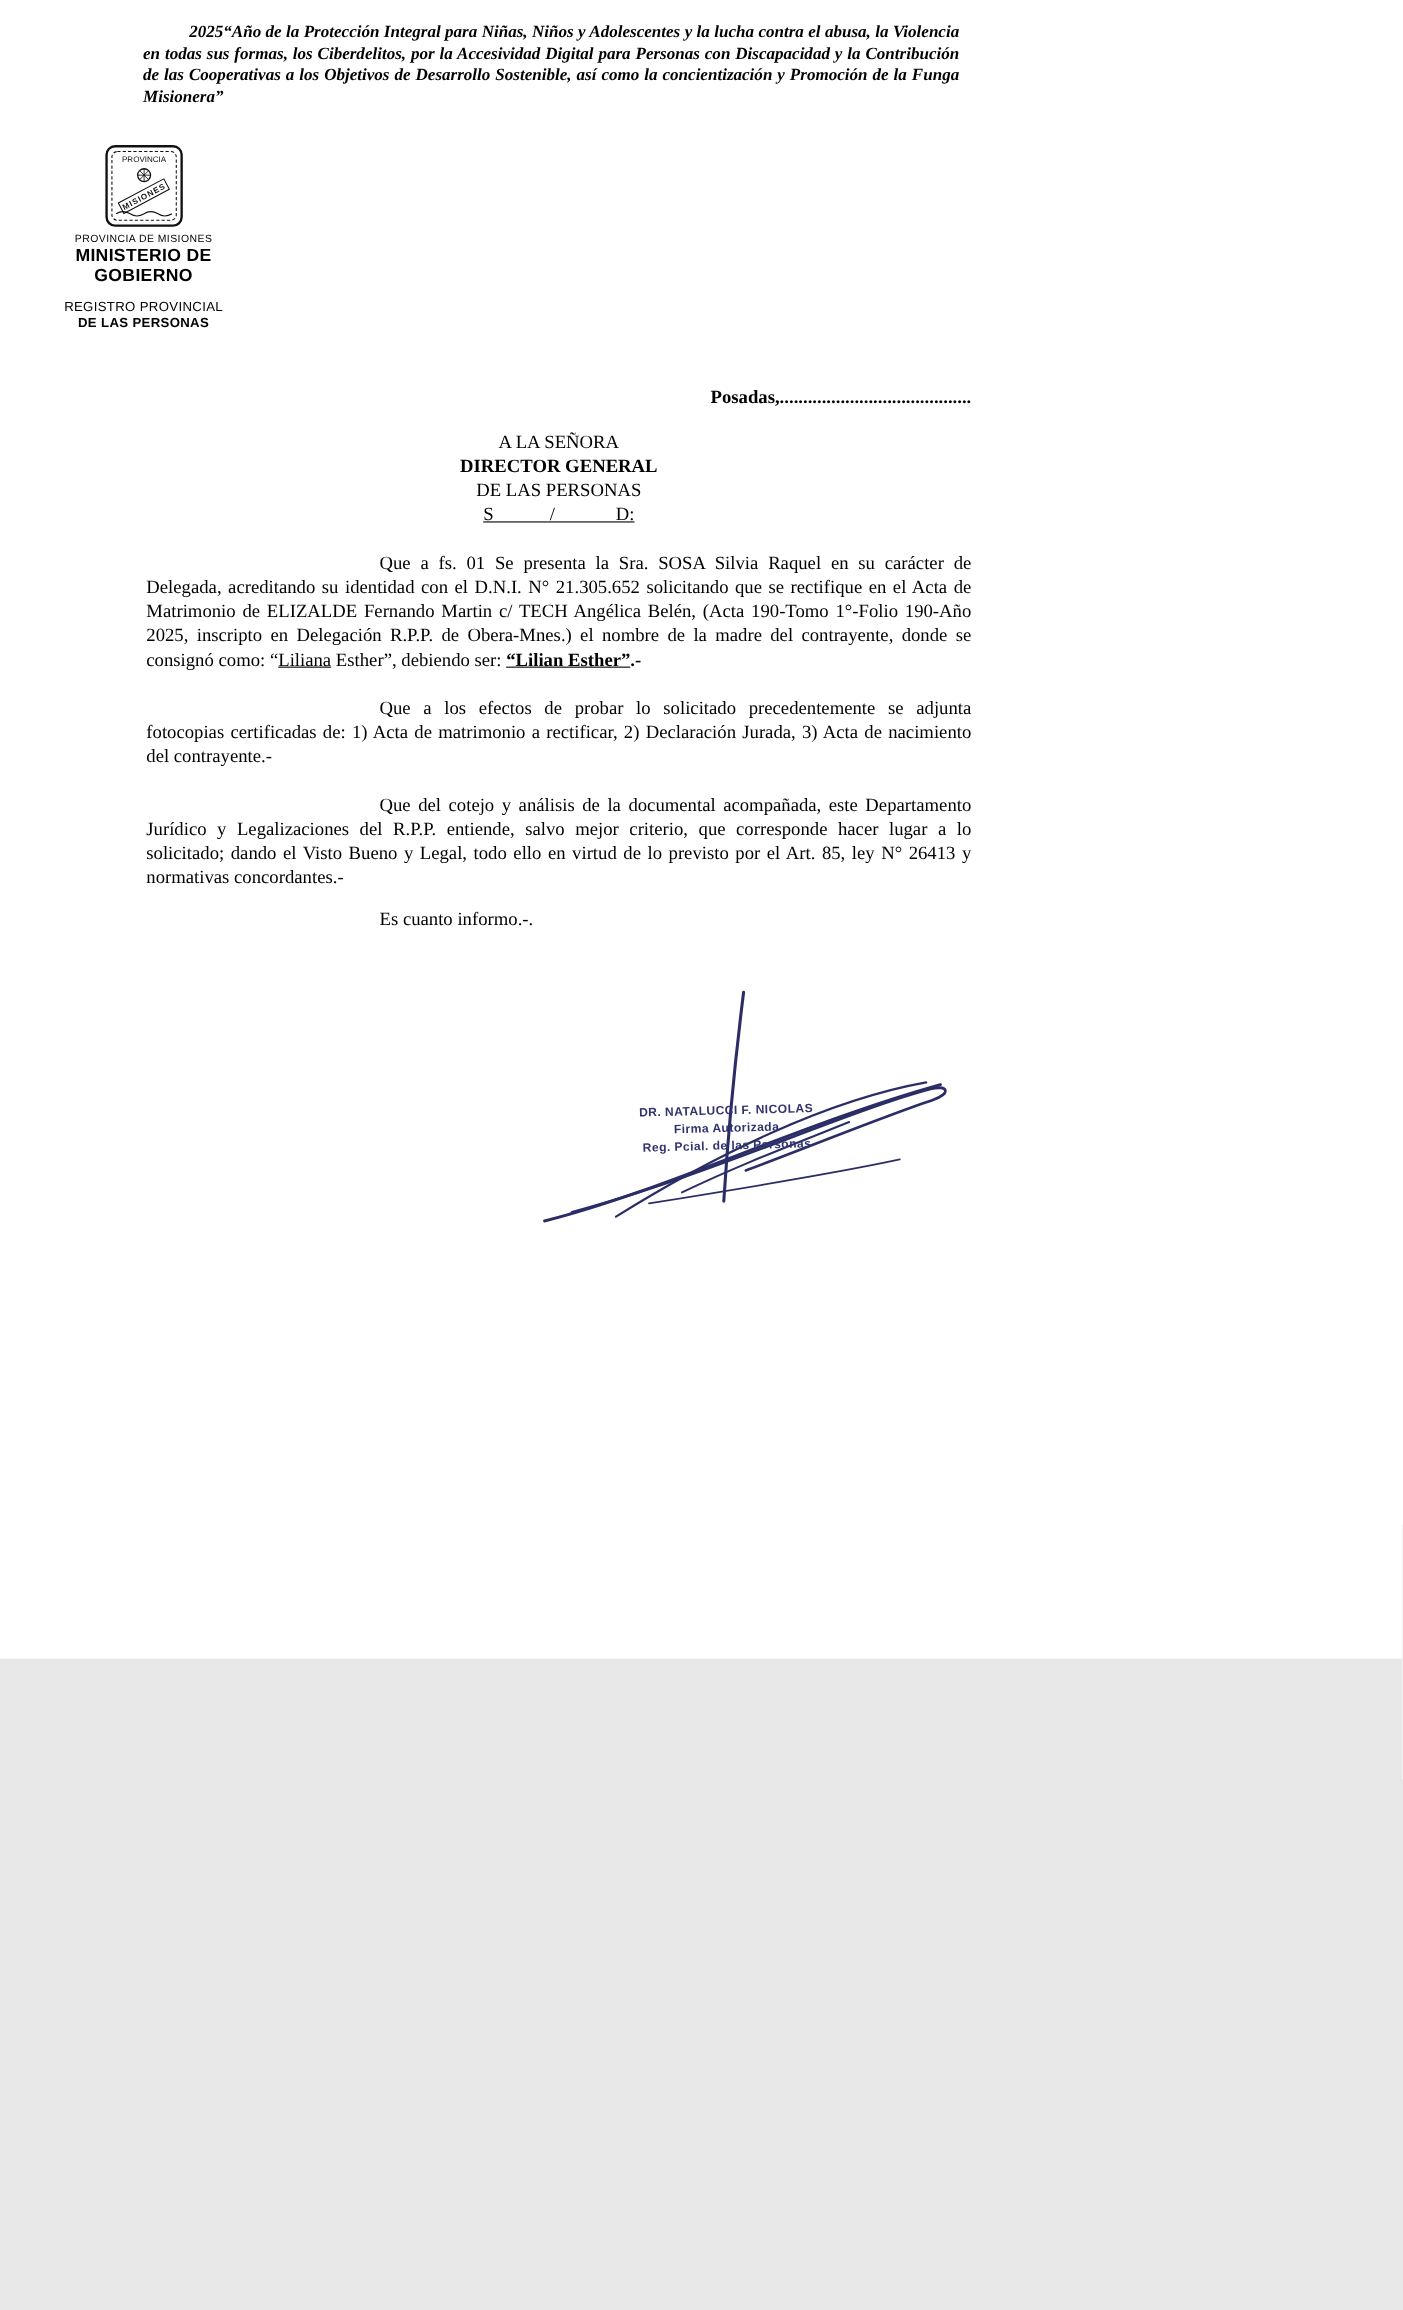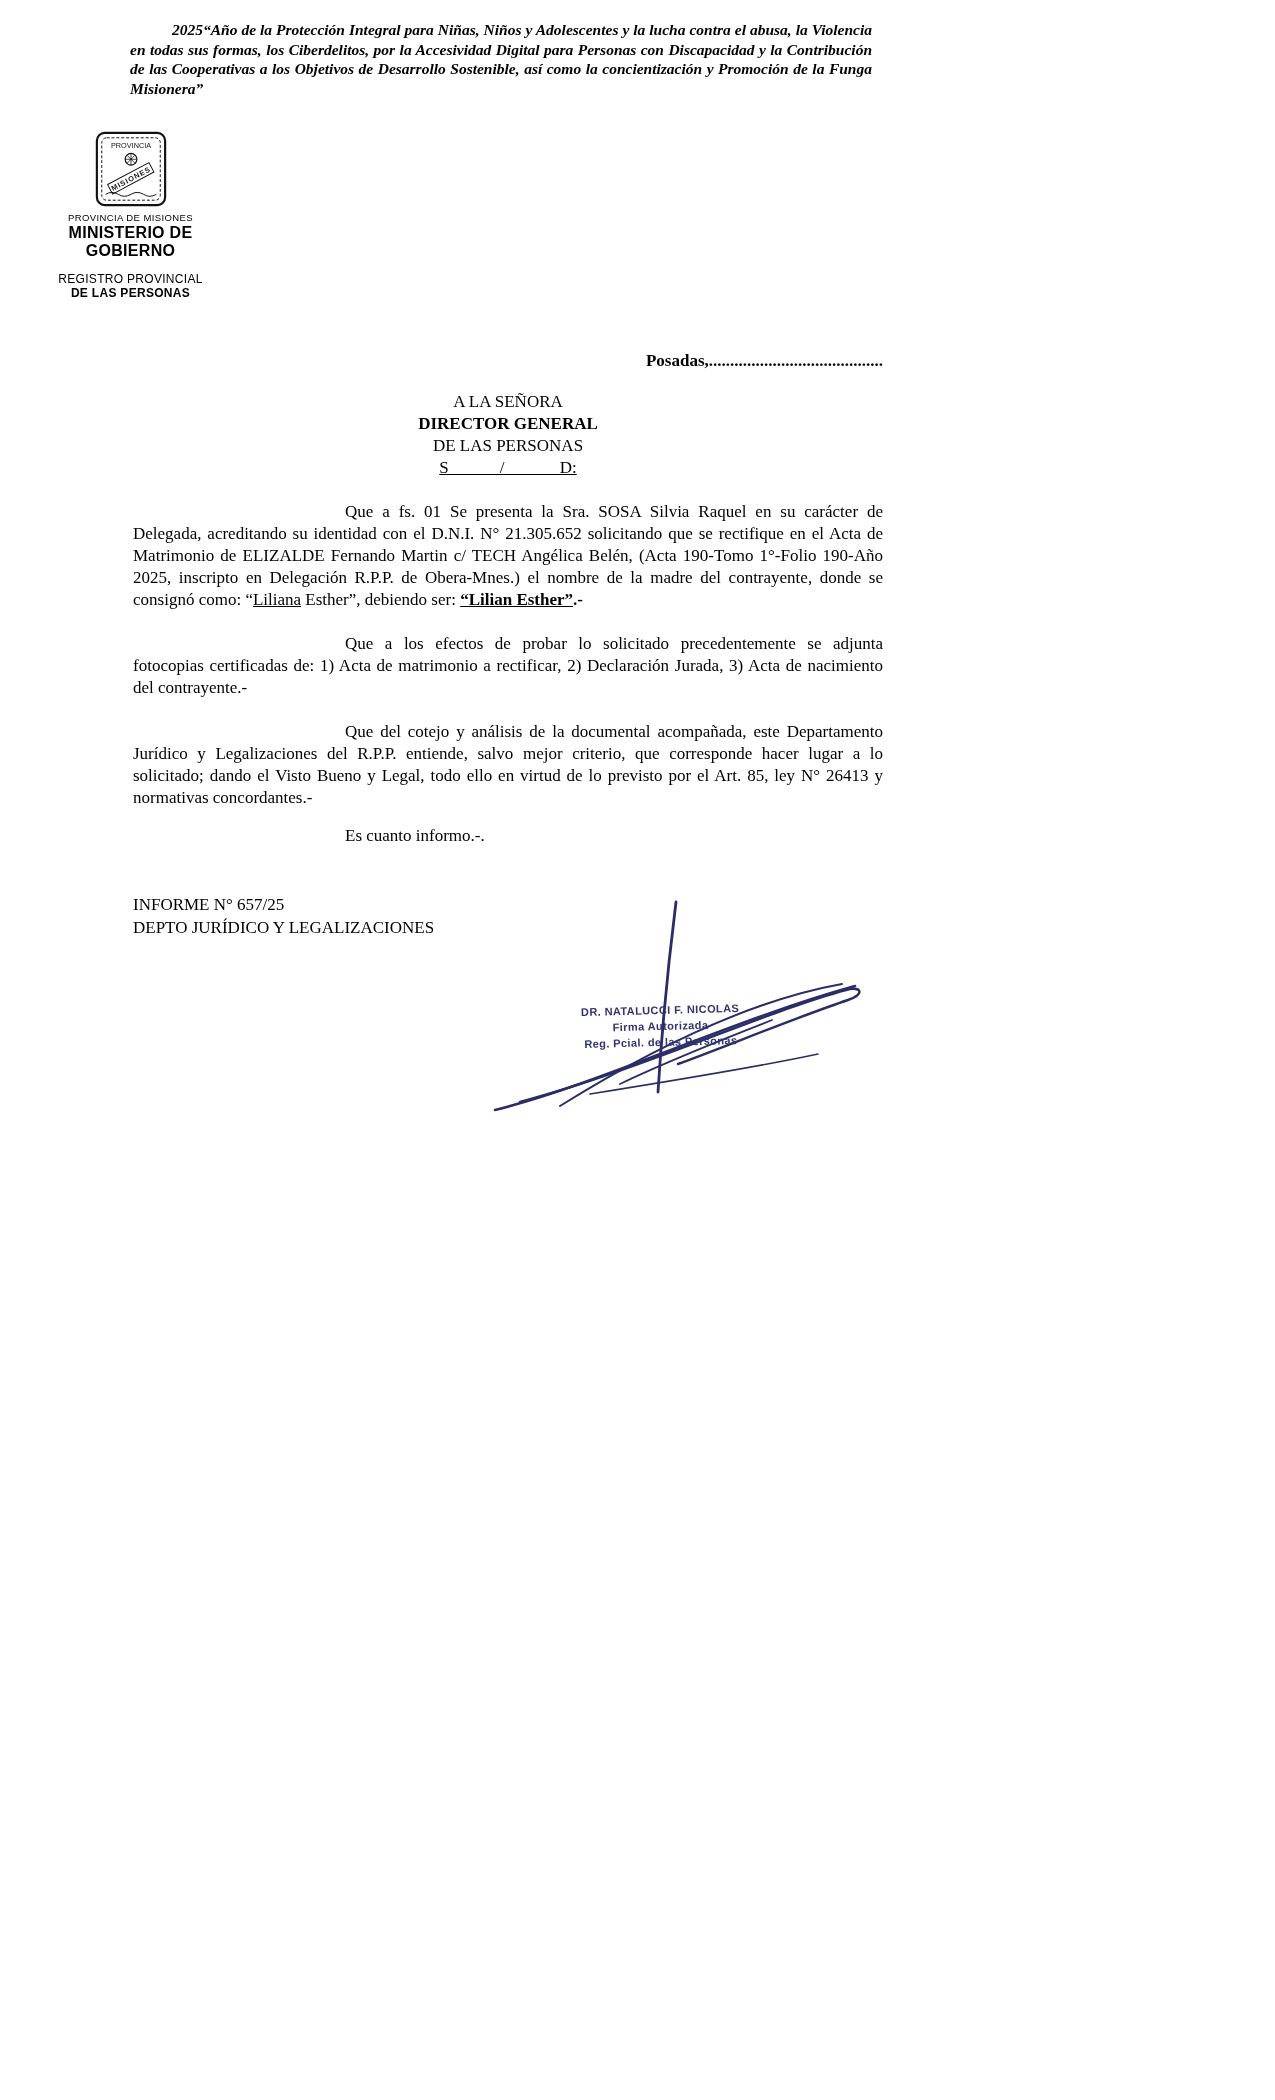--- a/index.html
+++ b/index.html
@@ -1,19 +1,19 @@
 <!DOCTYPE html>
 <html><head>
 <meta charset="utf-8">
 <style>
   * { margin:0; padding:0; box-sizing:border-box; }
   html,body { background:#e8e8e8; }
   .page {
     position:relative;
-    width:1275px; height:2100px;
+    width:1275px; height:1508px;
     margin:0 auto;
     background:#ffffff;
     font-family:"Liberation Serif","DejaVu Serif",serif;
     color:#000;
     overflow:hidden;
   }
   
   .epigraph {
     position:absolute; left:130px; top:20px; width:742px;
     font-style:italic; font-weight:bold;
@@ -105,24 +105,20 @@
 
 
     <p class="body-par no-gap"><span>Que a fs. 01 Se presenta la Sra. SOSA Silvia Raquel en su carácter de Delegada, acreditando su identidad con el D.N.I. N° 21.305.652 solicitando que se rectifique en el Acta de Matrimonio de ELIZALDE Fernando Martin c/ TECH Angélica Belén, (Acta 190-Tomo 1°-Folio 190-Año 2025, inscripto en Delegación R.P.P. de Obera-Mnes.) el nombre de la madre del contrayente, donde se consignó como: “</span><span class="u">Liliana</span><span> Esther”, debiendo ser: </span><span class="bu">“Lilian Esther”</span><span class="b">.-</span></p>
 
     <p class="body-par no-gap">Que a los efectos de probar lo solicitado precedentemente se adjunta fotocopias certificadas de: 1) Acta de matrimonio a rectificar, 2) Declaración Jurada, 3) Acta de nacimiento del contrayente.-</p>
 
     <p class="body-par no-gap">Que del cotejo y análisis de la documental acompañada, este Departamento Jurídico y Legalizaciones del R.P.P. entiende, salvo mejor criterio, que corresponde hacer lugar a lo solicitado; dando el Visto Bueno y Legal, todo ello en virtud de lo previsto por el Art. 85, ley N° 26413 y normativas concordantes.-</p>
 
     <p class="closing">Es cuanto informo.-.</p>
 
-    <div class="footer-block">
-      <div>INFORME N° 657/25</div>
-      <div>DEPTO JURÍDICO Y LEGALIZACIONES</div>
-    </div>
   </div>
 
   <div class="signature-wrap">
     <svg width="420" height="250" viewBox="0 0 420 250" aria-hidden="true">
       <g fill="none" stroke="#2b2e66" stroke-linecap="round">
         <path d="M25 232 C130 206, 262 142, 385 108" stroke-width="2.6"></path>
         <path d="M50 224 C170 192, 300 132, 376 112 C392 108, 395 116, 378 122 C330 138, 252 170, 208 186" stroke-width="2.4"></path>
         <path d="M90 228 C180 172, 282 122, 372 106" stroke-width="2"></path>
         <path d="M206 24 C200 72, 192 150, 188 214" stroke-width="2.8"></path>
         <path d="M150 206 C200 182, 242 166, 302 142" stroke-width="1.8"></path>

